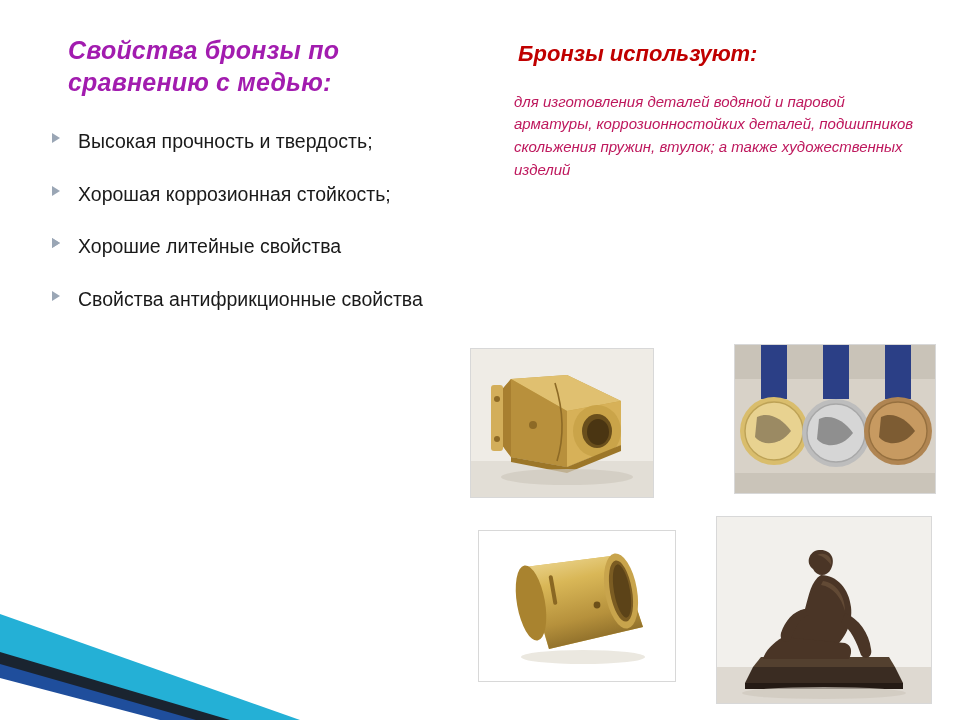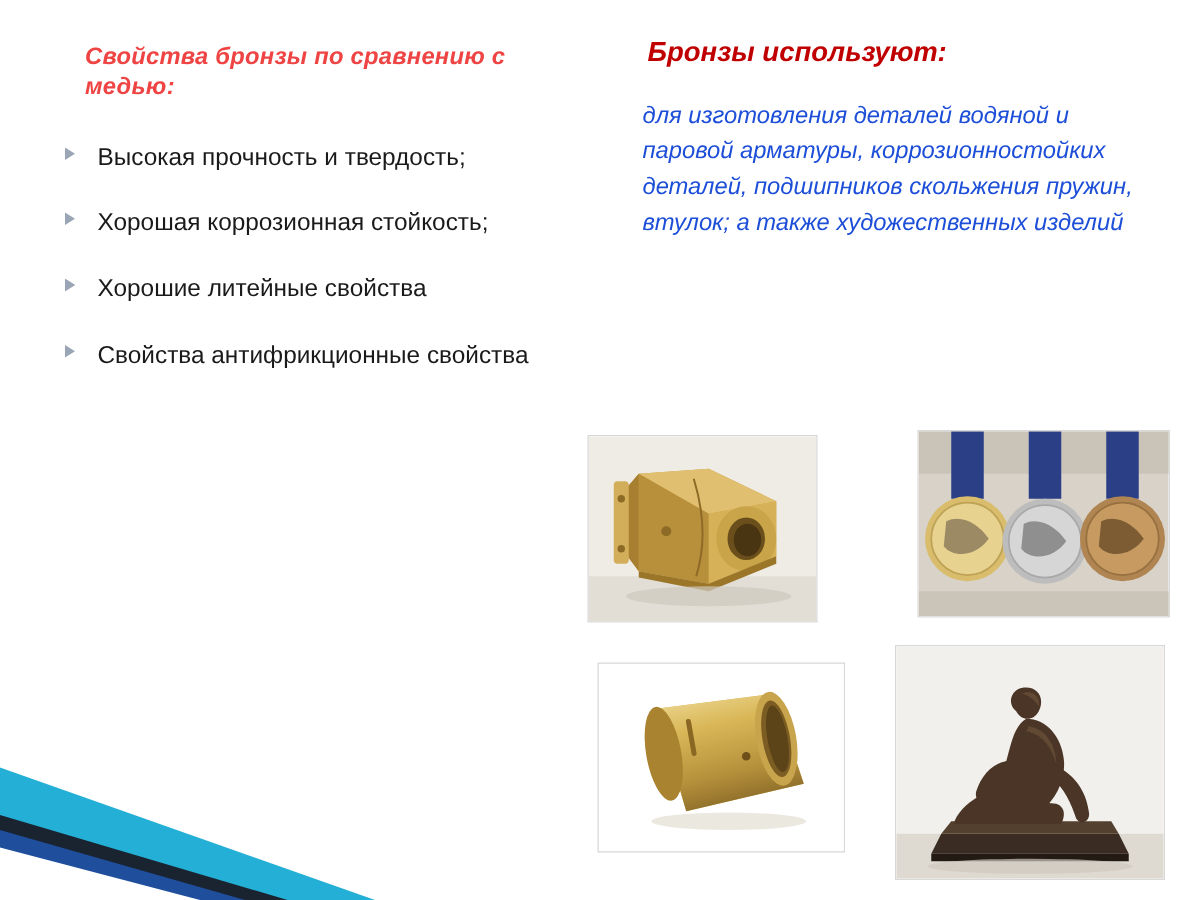--- a/index.html
+++ b/index.html
@@ -32,24 +32,24 @@
   }
 
   
   .left-col {
     position: absolute;
     left: 40px;
     top: 34px;
     width: 420px;
   }
   .heading-left {
-    font-size: 19px;
+    font-size: 25px;
     font-weight: bold;
     font-style: italic;
-    color: #ef4444;
+    color: #a21caf;
     line-height: 1.28;
     margin: 0 0 16px 28px;
     letter-spacing: 0.2px;
   }
   .bullets {
     margin: 26px 0 0 0;
     padding: 0;
     list-style: none;
   }
   .bullets li {
@@ -68,35 +68,35 @@
     height: 0;
     border-top: 5px solid transparent;
     border-bottom: 5px solid transparent;
     border-left: 8px solid #9aa6b5;
   }
 
   
   .right-col {
     position: absolute;
     left: 492px;
-    top: 28px;
+    top: 40px;
     width: 440px;
   }
   .heading-right {
     font-size: 22px;
     font-weight: bold;
     font-style: italic;
     color: #c00000;
     margin: 0 0 22px 26px;
     line-height: 1.3;
   }
   .para-right {
-    font-size: 19px;
+    font-size: 15px;
     font-style: italic;
-    color: #1d4ed8;
+    color: #be185d;
     line-height: 1.52;
     margin: 0 0 0 22px;
     width: 400px;
   }
 
   
   .photo {
     position: absolute;
     border: 1px solid #d8d8d8;
     overflow: hidden;

